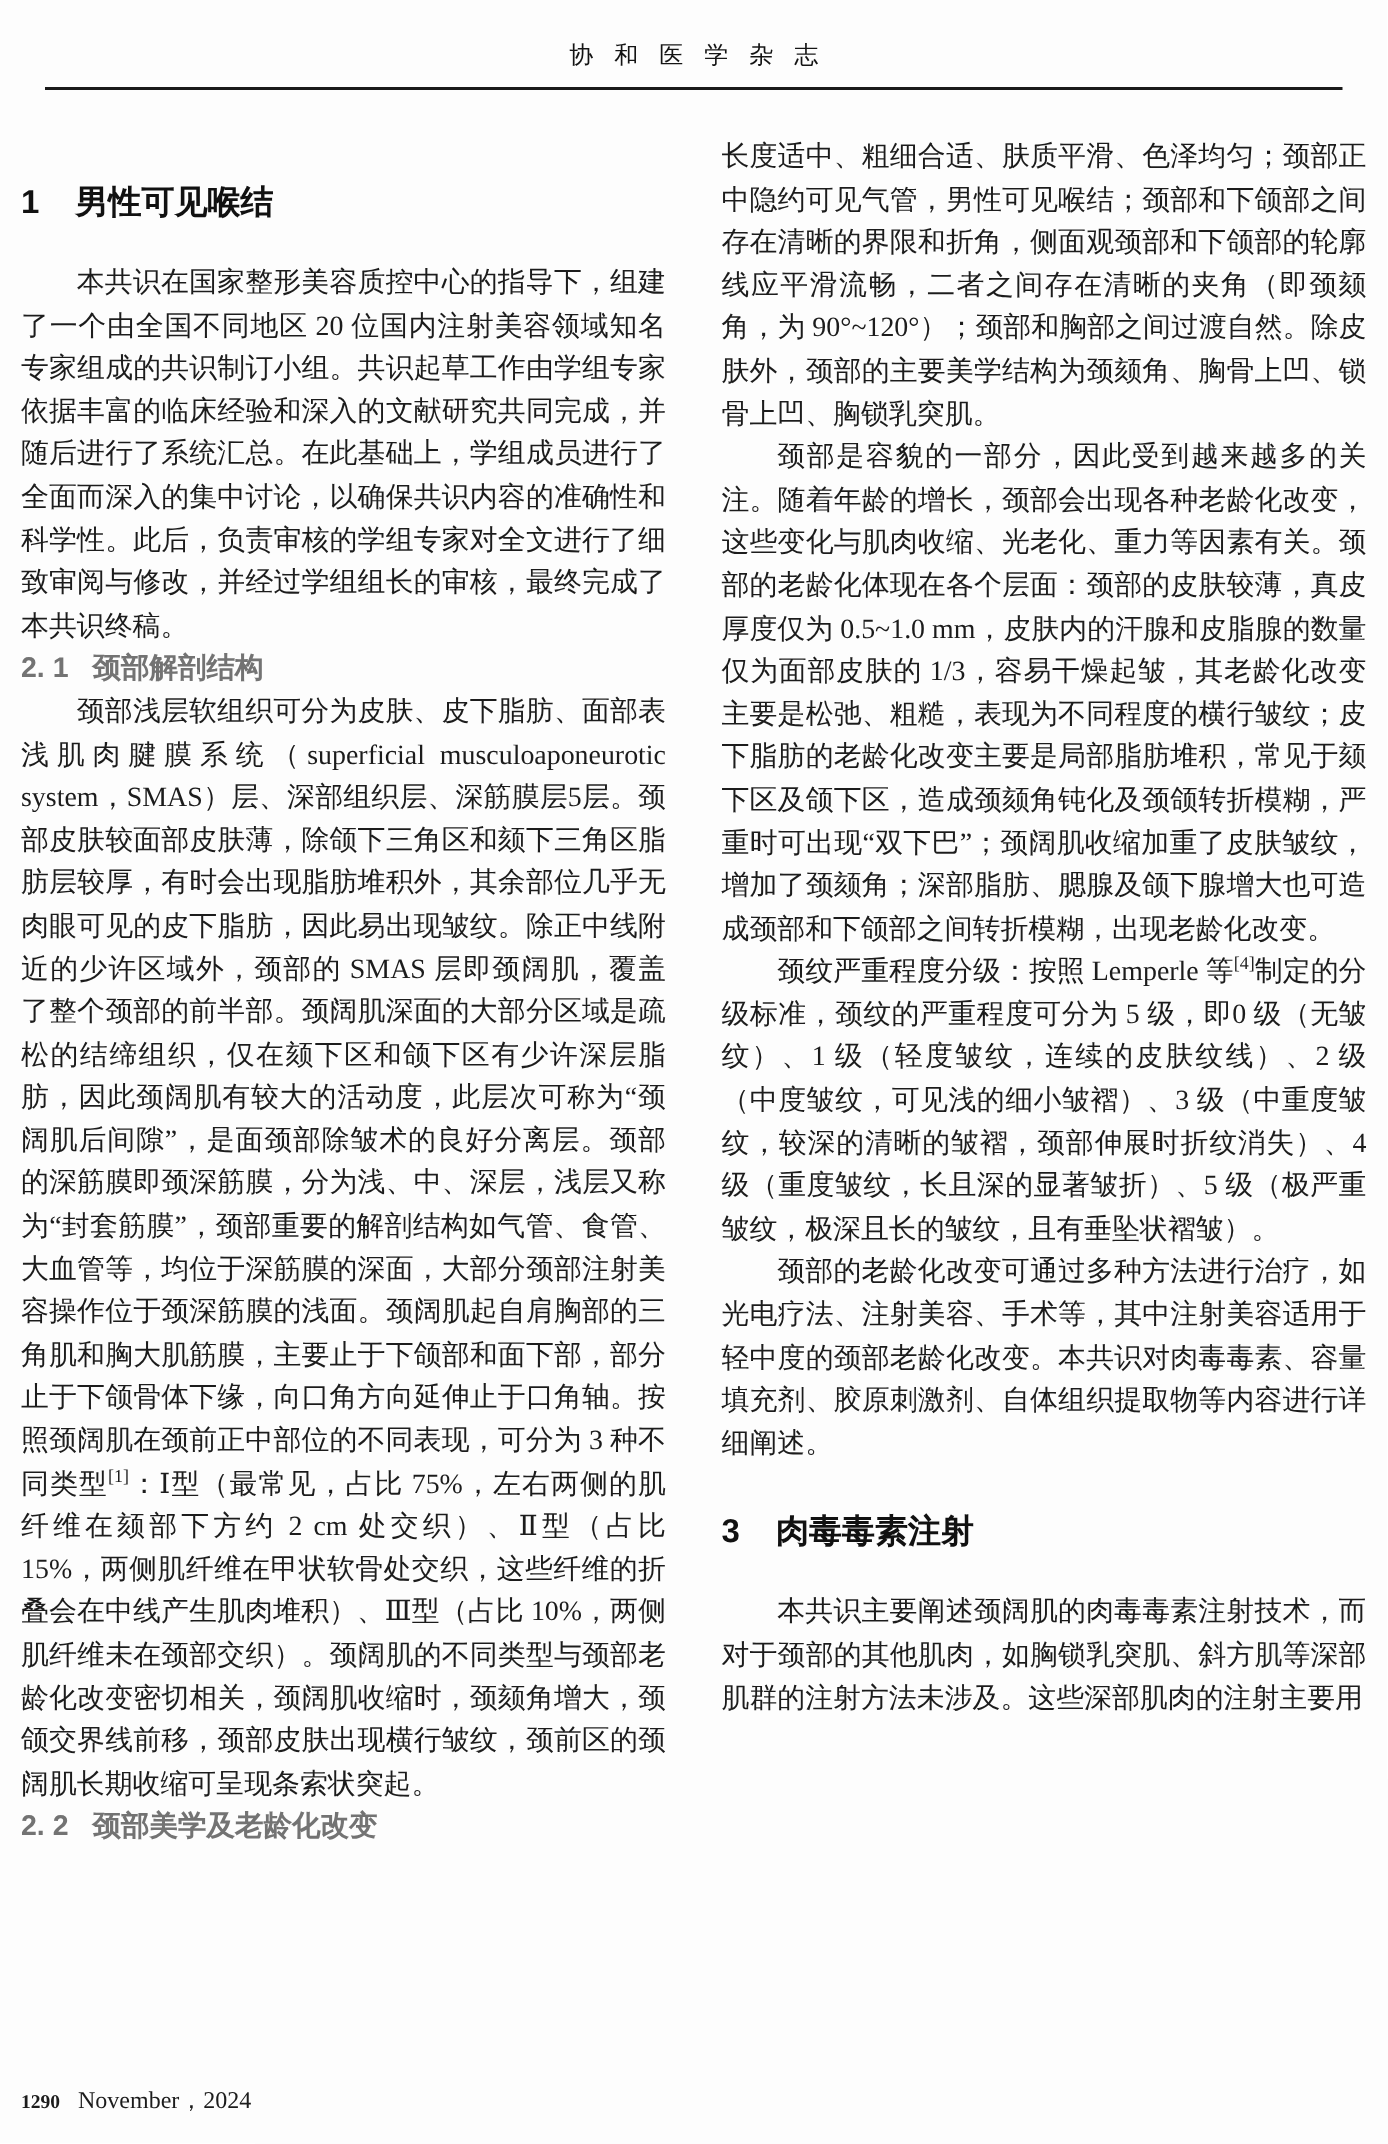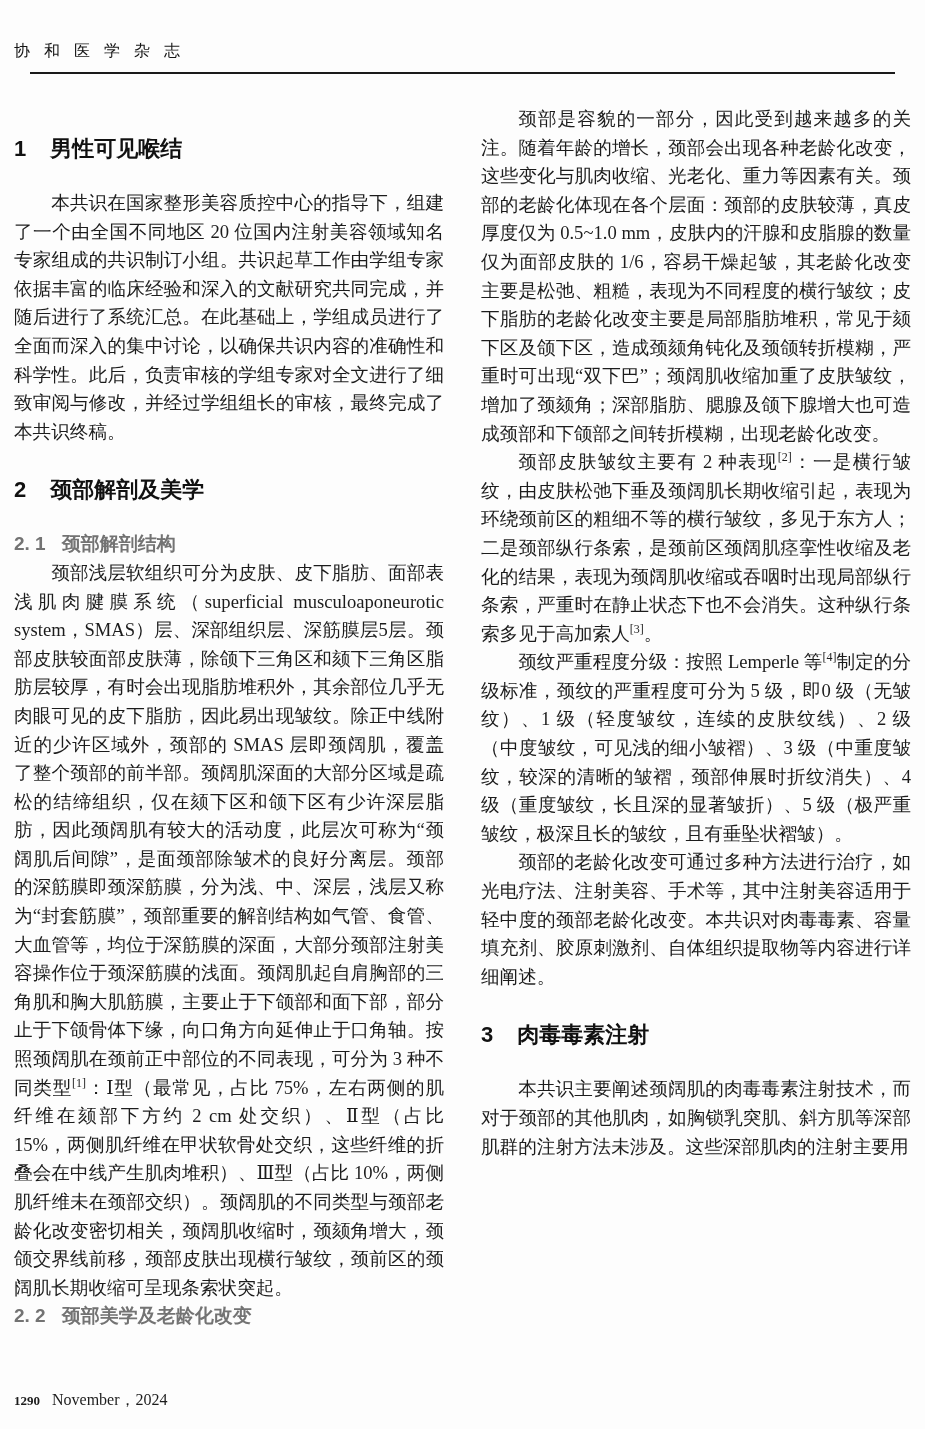--- a/index.html
+++ b/index.html
@@ -5,22 +5,22 @@
   html, body { margin: 0; padding: 0; background: #ffffff; }
   .page {
     position: relative;
     width: 925px;
     height: 1429px;
     background: #fdfdfd;
     overflow: hidden;
     color: #1c1c1c;
   }
   .journal-header {
-    padding-top: 41px;
-    text-align: left;
+    padding-top: 27px;
+    text-align: center;
     font-family: "Liberation Serif", "DejaVu Serif", serif;
     font-size: 16px;
     color: #141414;
     letter-spacing: 14px;
     padding-left: 14px; 
   }
   .rule {
     border: none;
     border-top: 2px solid #1a1a1a;
     margin: 10px 30px 0 30px;
@@ -87,28 +87,27 @@
 <body>
 
 <div class="page">
   <div class="journal-header">协和医学杂志</div>
   <hr class="rule">
 
   <div class="columns">
     <div class="col">
         <div class="h1"><span class="hnum">1</span><span>男性可见喉结</span></div>
         <p class="para">本共识在国家整形美容质控中心的指导下，组建了一个由全国不同地区 20 位国内注射美容领域知名专家组成的共识制订小组。共识起草工作由学组专家依据丰富的临床经验和深入的文献研究共同完成，并随后进行了系统汇总。在此基础上，学组成员进行了全面而深入的集中讨论，以确保共识内容的准确性和科学性。此后，负责审核的学组专家对全文进行了细致审阅与修改，并经过学组组长的审核，最终完成了本共识终稿。</p>
-        <div class="h1"><span class="hnum">2</span><span>颈部解剖及美学</span></div>
         <div class="h2"><span class="hnum">2. 1</span><span>颈部解剖结构</span></div>
         <p class="para">颈部浅层软组织可分为皮肤、皮下脂肪、面部表浅肌肉腱膜系统（superficial musculoaponeurotic system，SMAS）层、深部组织层、深筋膜层5层。颈部皮肤较面部皮肤薄，除颌下三角区和颏下三角区脂肪层较厚，有时会出现脂肪堆积外，其余部位几乎无肉眼可见的皮下脂肪，因此易出现皱纹。除正中线附近的少许区域外，颈部的 SMAS 层即颈阔肌，覆盖了整个颈部的前半部。颈阔肌深面的大部分区域是疏松的结缔组织，仅在颏下区和颌下区有少许深层脂肪，因此颈阔肌有较大的活动度，此层次可称为“颈阔肌后间隙”，是面颈部除皱术的良好分离层。颈部的深筋膜即颈深筋膜，分为浅、中、深层，浅层又称为“封套筋膜”，颈部重要的解剖结构如气管、食管、大血管等，均位于深筋膜的深面，大部分颈部注射美容操作位于颈深筋膜的浅面。颈阔肌起自肩胸部的三角肌和胸大肌筋膜，主要止于下颌部和面下部，部分止于下颌骨体下缘，向口角方向延伸止于口角轴。按照颈阔肌在颈前正中部位的不同表现，可分为 3 种不同类型<sup class="ref">[1]</sup>：Ⅰ型（最常见，占比 75%，左右两侧的肌纤维在颏部下方约 2 cm 处交织）、Ⅱ型（占比 15%，两侧肌纤维在甲状软骨处交织，这些纤维的折叠会在中线产生肌肉堆积）、Ⅲ型（占比 10%，两侧肌纤维未在颈部交织）。颈阔肌的不同类型与颈部老龄化改变密切相关，颈阔肌收缩时，颈颏角增大，颈颌交界线前移，颈部皮肤出现横行皱纹，颈前区的颈阔肌长期收缩可呈现条索状突起。</p>
         <div class="h2"><span class="hnum">2. 2</span><span>颈部美学及老龄化改变</span></div>
       </div>
     <div class="col">
-        <p class="para">颈部是容貌的一部分，因此受到越来越多的关注。随着年龄的增长，颈部会出现各种老龄化改变，这些变化与肌肉收缩、光老化、重力等因素有关。颈部的老龄化体现在各个层面：颈部的皮肤较薄，真皮厚度仅为 0.5~1.0 mm，皮肤内的汗腺和皮脂腺的数量仅为面部皮肤的 1/6，容易干燥起皱，其老龄化改变主要是松弛、粗糙，表现为不同程度的横行皱纹；皮下脂肪的老龄化改变主要是局部脂肪堆积，常见于颏下区及颌下区，造成颈颏角钝化及颈颌转折模糊，严重时可出现“双下巴”；颈阔肌收缩加重了皮肤皱纹，增加了颈颏角；深部脂肪、腮腺及颌下腺增大也可造成颈部和下颌部之间转折模糊，出现老龄化改变。</p>
-        <p class="para">颈部皮肤皱纹主要有 2 种表现<sup class="ref">[2]</sup>：一是横行皱纹，由皮肤松弛下垂及颈阔肌长期收缩引起，表现为环绕颈前区的粗细不等的横行皱纹，多见于东方人；二是颈部纵行条索，是颈前区颈阔肌痉挛性收缩及老化的结果，表现为颈阔肌收缩或吞咽时出现局部纵行条索，严重时在静止状态下也不会消失。这种纵行条索多见于高加索人<sup class="ref">[3]</sup>。</p>
+        <p class="para no-indent">长度适中、粗细合适、肤质平滑、色泽均匀；颈部正中隐约可见气管，男性可见喉结；颈部和下颌部之间存在清晰的界限和折角，侧面观颈部和下颌部的轮廓线应平滑流畅，二者之间存在清晰的夹角（即颈颏角，为 90°~120°）；颈部和胸部之间过渡自然。除皮肤外，颈部的主要美学结构为颈颏角、胸骨上凹、锁骨上凹、胸锁乳突肌。</p>
+        <p class="para">颈部是容貌的一部分，因此受到越来越多的关注。随着年龄的增长，颈部会出现各种老龄化改变，这些变化与肌肉收缩、光老化、重力等因素有关。颈部的老龄化体现在各个层面：颈部的皮肤较薄，真皮厚度仅为 0.5~1.0 mm，皮肤内的汗腺和皮脂腺的数量仅为面部皮肤的 1/3，容易干燥起皱，其老龄化改变主要是松弛、粗糙，表现为不同程度的横行皱纹；皮下脂肪的老龄化改变主要是局部脂肪堆积，常见于颏下区及颌下区，造成颈颏角钝化及颈颌转折模糊，严重时可出现“双下巴”；颈阔肌收缩加重了皮肤皱纹，增加了颈颏角；深部脂肪、腮腺及颌下腺增大也可造成颈部和下颌部之间转折模糊，出现老龄化改变。</p>
         <p class="para">颈纹严重程度分级：按照 Lemperle 等<sup class="ref">[4]</sup>制定的分级标准，颈纹的严重程度可分为 5 级，即0 级（无皱纹）、1 级（轻度皱纹，连续的皮肤纹线）、2 级（中度皱纹，可见浅的细小皱褶）、3 级（中重度皱纹，较深的清晰的皱褶，颈部伸展时折纹消失）、4 级（重度皱纹，长且深的显著皱折）、5 级（极严重皱纹，极深且长的皱纹，且有垂坠状褶皱）。</p>
         <p class="para">颈部的老龄化改变可通过多种方法进行治疗，如光电疗法、注射美容、手术等，其中注射美容适用于轻中度的颈部老龄化改变。本共识对肉毒毒素、容量填充剂、胶原刺激剂、自体组织提取物等内容进行详细阐述。</p>
         <div class="h1"><span class="hnum">3</span><span>肉毒毒素注射</span></div>
         <p class="para">本共识主要阐述颈阔肌的肉毒毒素注射技术，而对于颈部的其他肌肉，如胸锁乳突肌、斜方肌等深部肌群的注射方法未涉及。这些深部肌肉的注射主要用</p>
       </div>
   </div>
 
   <div class="page-footer">
     <span class="pgnum">1290</span><span>November，2024</span>
   </div>

